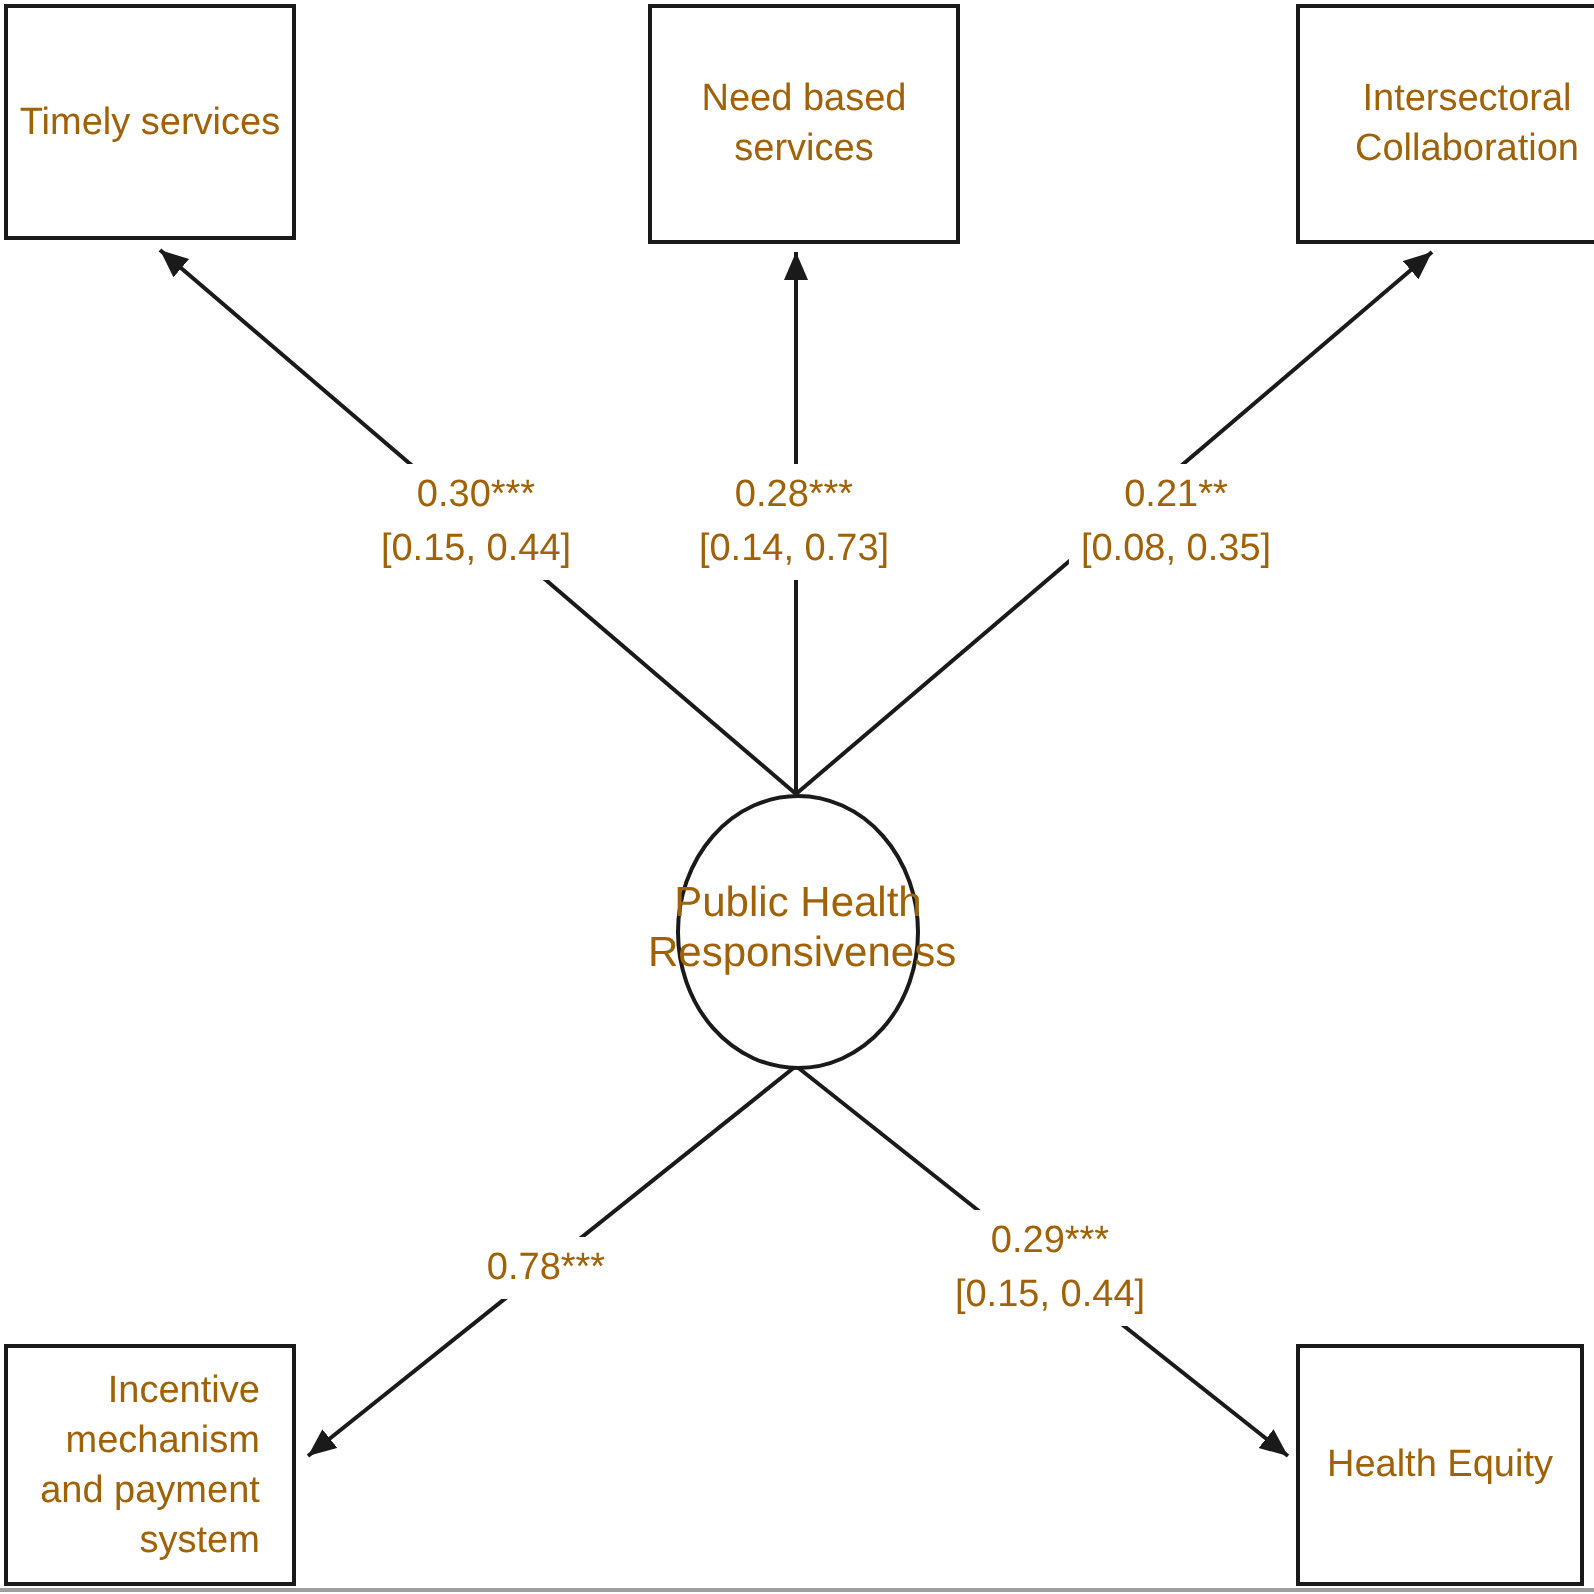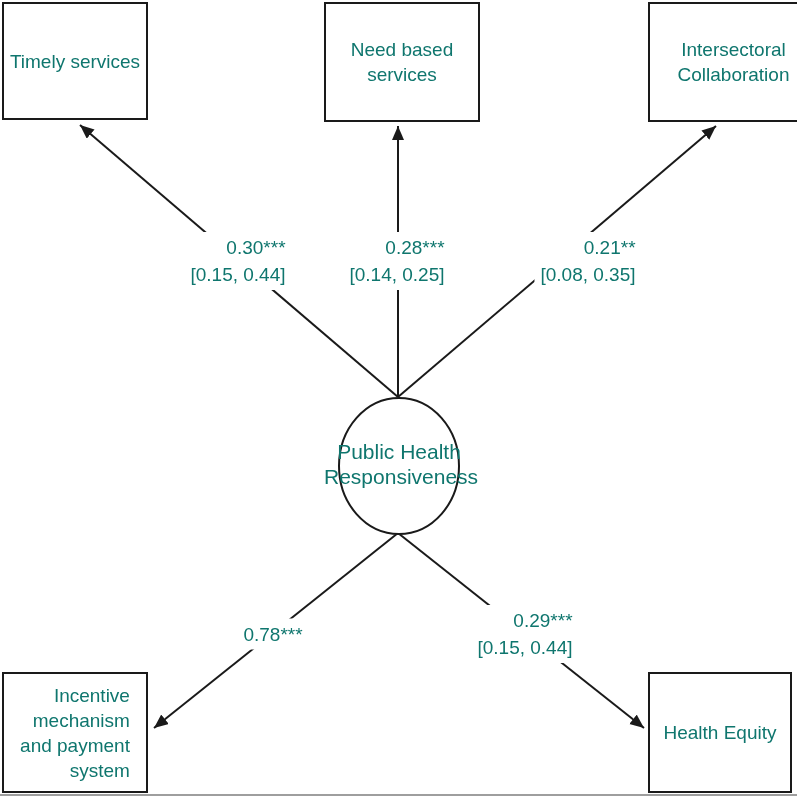--- a/index.html
+++ b/index.html
@@ -6,21 +6,21 @@
     margin: 0;
     padding: 0;
     background: #ffffff;
   }
   .canvas {
     position: relative;
     width: 797px;
     height: 797px;
     background: #ffffff;
     font-family: "Liberation Sans", sans-serif;
-    color: #0f766e;
+    color: #a16207;
     overflow: hidden;
   }
   svg.wires {
     position: absolute;
     left: 0;
     top: 0;
     width: 797px;
     height: 797px;
   }
   .node-box {
@@ -39,21 +39,21 @@
   #box-timely        { left: 2px;   top: 2px;   width: 146px; height: 118px; }
   #box-need          { left: 324px; top: 2px;   width: 156px; height: 120px; }
   #box-intersectoral { left: 648px; top: 2px;   width: 171px; height: 120px; }
   #box-incentive     { left: 2px;   top: 672px; width: 146px; height: 121px; text-align: right; }
   #box-equity        { left: 648px; top: 672px; width: 144px; height: 121px; }
 
   .path-label {
     position: absolute;
     transform: translate(-50%, -50%);
     background: #ffffff;
-    text-align: right;
+    text-align: center;
     font-size: 19px;
     line-height: 27px;
     padding: 2px 6px;
     white-space: nowrap;
   }
   #label-timely        { left: 238px; top: 261px; }
   #label-need          { left: 397px; top: 261px; }
   #label-intersectoral { left: 560px; top: 261px; margin-left: 28px; }
   #label-incentive     { left: 273px; top: 634px; }
   #label-equity        { left: 525px; top: 634px; }
@@ -120,21 +120,21 @@
 
   <div class="ellipse-label">Public Health
 Responsiveness</div>
 
   <div class="path-label" id="label-timely">
     <div>0.30***</div>
     <div>[0.15, 0.44]</div>
   </div>
   <div class="path-label" id="label-need">
     <div>0.28***</div>
-    <div>[0.14, 0.25]</div>
+    <div>[0.14, 0.73]</div>
   </div>
   <div class="path-label" id="label-intersectoral">
     <div>0.21**</div>
     <div>[0.08, 0.35]</div>
   </div>
   <div class="path-label" id="label-incentive">
     <div>0.78***</div>
   </div>
   <div class="path-label" id="label-equity">
     <div>0.29***</div>

